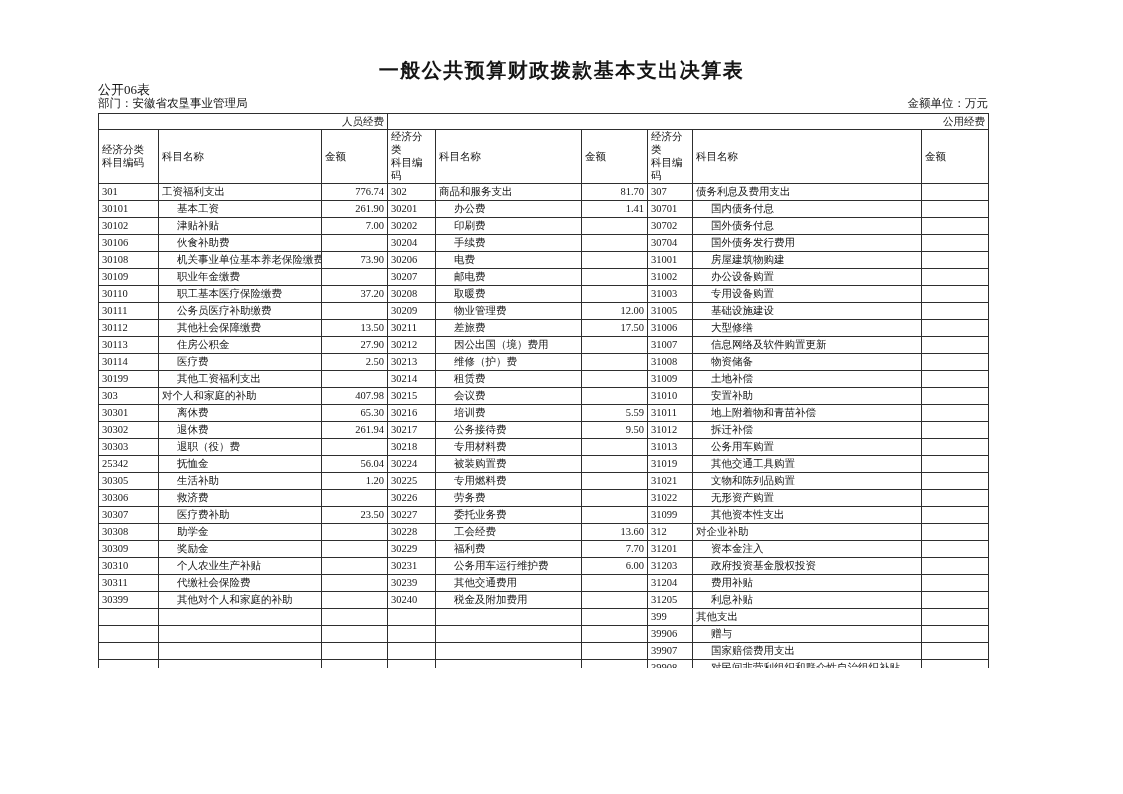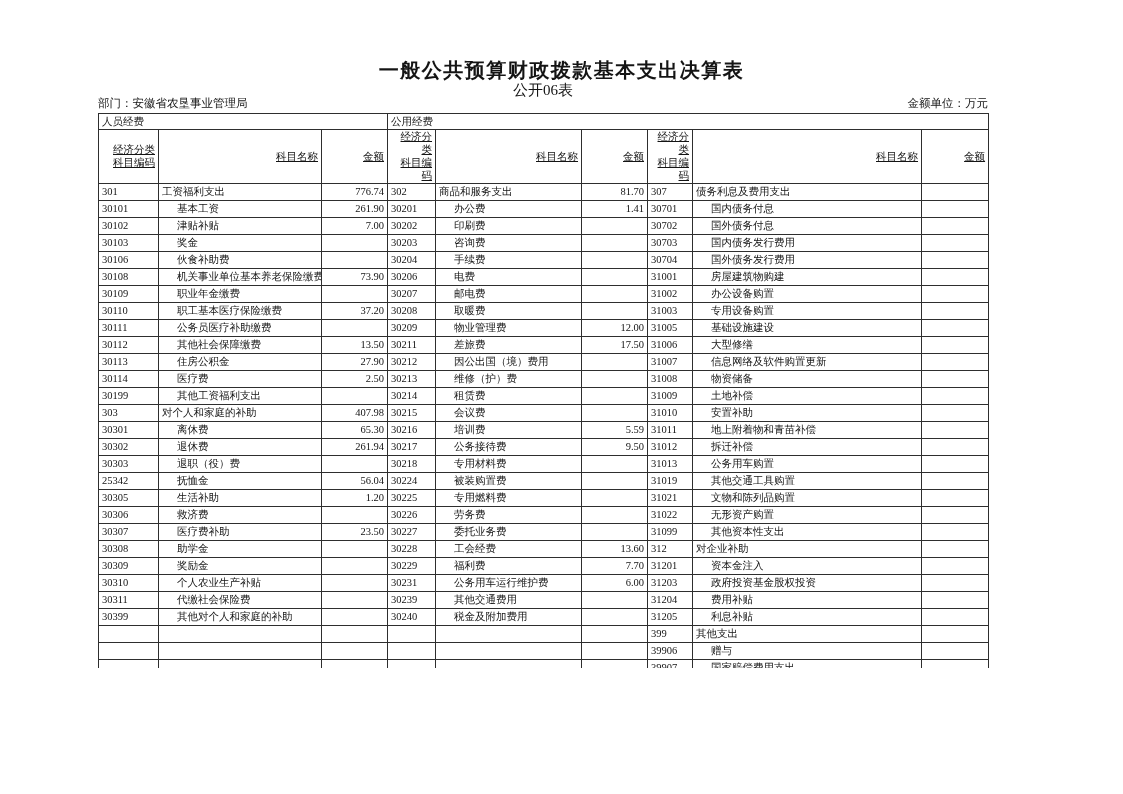--- a/index.html
+++ b/index.html
@@ -1,30 +1,30 @@
 <!DOCTYPE html>
 <html><head>
 <meta charset="utf-8">
 <style>
   html,body{margin:0;padding:0;background:#fff;}
   .page{position:relative;width:1123px;height:668px;background:#ffffff;overflow:hidden;
         font-family:"Liberation Serif","DejaVu Serif",serif;color:#141414;}
   .doc-title{position:absolute;top:57px;left:0;width:100%;text-align:center;
         font-family:"Liberation Sans","DejaVu Sans",sans-serif;font-weight:bold;
         font-size:20px;letter-spacing:1.5px;}
-  .meta-code{position:absolute;top:81px;left:98px;width:890px;text-align:center;font-size:15px;}
+  .meta-code{position:absolute;top:81px;left:98px;width:890px;text-align:left;font-size:13px;}
   .meta-row{position:absolute;top:96px;left:98px;width:890px;font-size:11.5px;}
   .meta-dept{float:left;}
   .meta-unit{float:right;}
   table.fin{position:absolute;top:113px;left:98px;width:890px;border-collapse:collapse;
         table-layout:fixed;font-size:10.5px;}
   .fin th,.fin td{border:1px solid #2e2e2e;padding:0 3px;height:16px;line-height:1.1;
         overflow:hidden;white-space:nowrap;font-weight:normal;}
-  .fin th.group{height:15px;text-align:left;}
-  .fin th.colhead{height:30px;text-align:right;white-space:pre-line;line-height:1.25;text-decoration:underline;}
+  .fin th.group{height:15px;text-align:right;}
+  .fin th.colhead{height:30px;text-align:left;white-space:pre-line;line-height:1.25;}
   .fin td.code{text-align:left;}
   .fin td.name{text-align:left;}
   .fin td.name.sub{padding-left:18px;}
   .fin td.amt{text-align:right;}
   .fin td.total-label{text-align:right;}
   .note{position:absolute;top:708px;left:115px;width:920px;font-size:10px;}
   .pagenum{position:absolute;top:742px;left:932px;font-size:22px;letter-spacing:1px;
         font-family:"Liberation Mono","DejaVu Sans Mono",monospace;}
 </style>
 </head>
@@ -99,31 +99,20 @@
           <td class="name sub">津贴补贴</td>
           <td class="amt">7.00</td>
           <td class="code">30202</td>
           <td class="name sub">印刷费</td>
           <td class="amt"></td>
           <td class="code">30702</td>
           <td class="name sub">国外债务付息</td>
           <td class="amt"></td>
         </tr>
         <tr>
-          <td class="code">30103</td>
-          <td class="name sub">奖金</td>
-          <td class="amt"></td>
-          <td class="code">30203</td>
-          <td class="name sub">咨询费</td>
-          <td class="amt"></td>
-          <td class="code">30703</td>
-          <td class="name sub">国内债务发行费用</td>
-          <td class="amt"></td>
-        </tr>
-        <tr>
           <td class="code">30106</td>
           <td class="name sub">伙食补助费</td>
           <td class="amt"></td>
           <td class="code">30204</td>
           <td class="name sub">手续费</td>
           <td class="amt"></td>
           <td class="code">30704</td>
           <td class="name sub">国外债务发行费用</td>
           <td class="amt"></td>
         </tr>
@@ -382,20 +371,31 @@
         </tr>
         <tr>
           <td class="code"></td>
           <td class="name sub"></td>
           <td class="amt"></td>
           <td class="code"></td>
           <td class="name sub"></td>
           <td class="amt"></td>
           <td class="code">39907</td>
           <td class="name sub">国家赔偿费用支出</td>
+          <td class="amt"></td>
+        </tr>
+        <tr>
+          <td class="code"></td>
+          <td class="name sub"></td>
+          <td class="amt"></td>
+          <td class="code"></td>
+          <td class="name sub"></td>
+          <td class="amt"></td>
+          <td class="code">39908</td>
+          <td class="name sub">对民间非营利组织和群众性自治组织补贴</td>
           <td class="amt"></td>
         </tr>
       </tbody>
     <tfoot>
       <tr>
         <td colspan="2" class="total-label">人员经费合计</td>
         <td class="amt">1,184.72</td>
         <td colspan="5" class="total-label">公用经费合计</td>
         <td class="amt">81.70</td>
       </tr>

